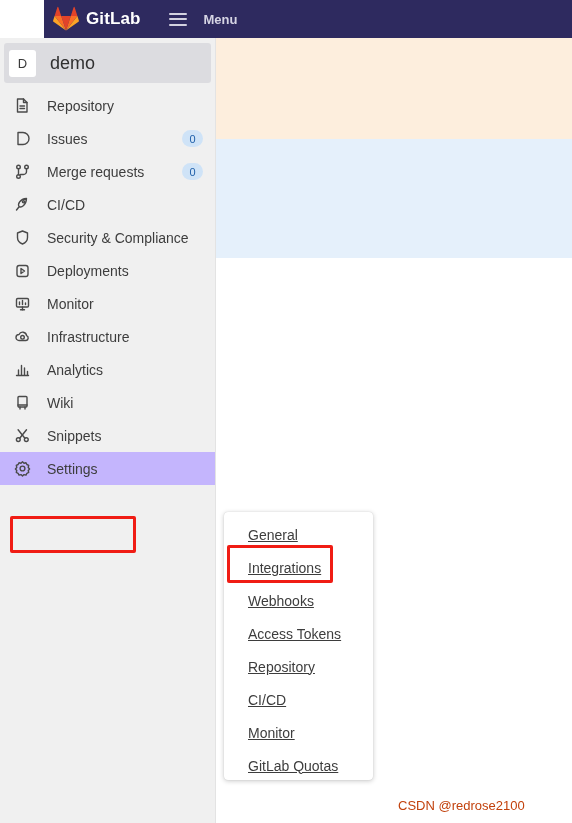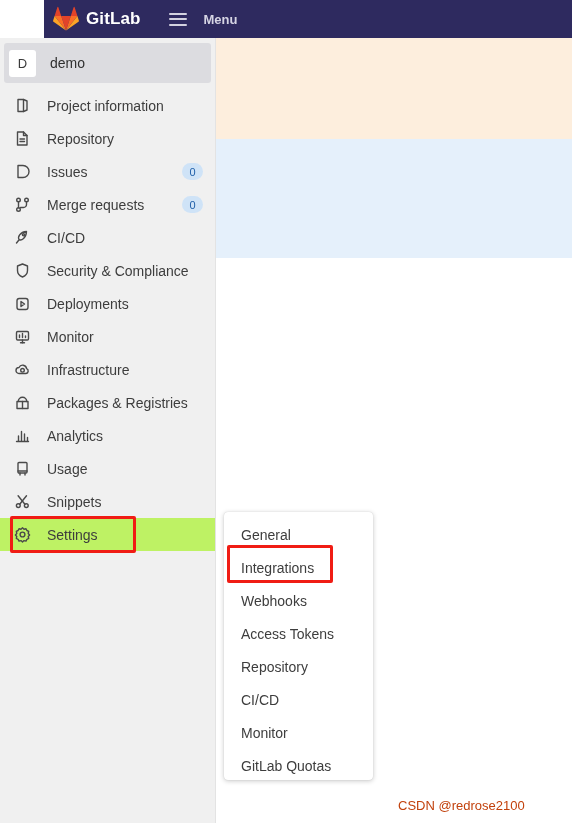--- a/index.html
+++ b/index.html
@@ -122,21 +122,21 @@
     border-radius: 3px;
     display: flex;
     align-items: center;
     justify-content: center;
     font-size: 13px;
     color: #3a3a3a;
     flex: 0 0 auto;
   }
   #project-name {
     margin-left: 14px;
-    font-size: 14px;
+    font-size: 18px;
     color: #303030;
   }
 
   .nav-list { margin: 0; padding: 0; list-style: none; }
   .nav-item {
     display: flex;
     align-items: center;
     height: 33px;
     padding-left: 14px;
     padding-right: 12px;
@@ -166,21 +166,21 @@
     background: #cfe3f7;
     color: #1f5fa9;
     font-size: 11px;
     display: flex;
     align-items: center;
     justify-content: center;
     padding: 0 5px;
     box-sizing: border-box;
   }
   .nav-item.active {
-    background: #bef264;
+    background: #c4b5fd;
   }
 
   
   .annot-box {
     position: absolute;
     border: 3px solid #f01c14;
     border-radius: 2px;
     box-sizing: border-box;
     pointer-events: none;
     z-index: 60;
@@ -209,25 +209,26 @@
     border-radius: 4px;
     box-shadow: 0 1px 5px rgba(0,0,0,0.22), 0 0 1px rgba(0,0,0,0.18);
     z-index: 50;
     padding-top: 6px;
     box-sizing: border-box;
   }
   .submenu-item {
     height: 33px;
     display: flex;
     align-items: center;
-    padding-left: 17px;
+    padding-left: 24px;
     font-size: 14px;
     color: #3d3d3d;
     cursor: pointer;
     white-space: nowrap;
+    text-decoration: underline;
   }
 
   
   #watermark {
     position: absolute;
     left: 398px;
     top: 798px;
     font-size: 13px;
     color: #c2410c;
     z-index: 70;
@@ -267,29 +268,20 @@
 
   <div id="project-row">
     <div id="project-avatar">D</div>
     <div id="project-name">demo</div>
   </div>
 
   <ul class="nav-list" id="nav-list">
       <li class="nav-item">
         <span class="nav-icon">
           <svg viewBox="0 0 17 17" width="17" height="17">
-            <path d="M4 2.5 L9.5 2.5 L9.5 14.5 L4 14.5 Z" stroke="#4a4a4a" stroke-width="1.4" fill="none" stroke-linecap="round" stroke-linejoin="round"></path>
-            <path d="M9.5 2.5 L13 4 L13 13 L9.5 14.5" stroke="#4a4a4a" stroke-width="1.4" fill="none" stroke-linecap="round" stroke-linejoin="round"></path>
-          </svg>
-        </span>
-        <span class="nav-label">Project information</span>
-      </li>
-      <li class="nav-item">
-        <span class="nav-icon">
-          <svg viewBox="0 0 17 17" width="17" height="17">
             <path d="M3.5 2 L9.5 2 L13 5.5 L13 15 L3.5 15 Z" stroke="#4a4a4a" stroke-width="1.4" fill="none" stroke-linecap="round" stroke-linejoin="round"></path>
             <path d="M9.5 2 L9.5 5.5 L13 5.5" stroke="#4a4a4a" stroke-width="1.4" fill="none" stroke-linecap="round" stroke-linejoin="round"></path>
             <path d="M6 9 H10.5 M6 11.5 H10.5" stroke="#4a4a4a" stroke-width="1.4" fill="none" stroke-linecap="round" stroke-linejoin="round"></path>
           </svg>
         </span>
         <span class="nav-label">Repository</span>
       </li>
       <li class="nav-item">
         <span class="nav-icon">
           <svg viewBox="0 0 17 17" width="17" height="17">
@@ -355,45 +347,35 @@
           <svg viewBox="0 0 17 17" width="17" height="17">
             <path d="M5 12.5 a3 3 0 0 1 0-6 a4 4 0 0 1 7.6 1.2 a2.5 2.5 0 0 1-.6 4.8 Z" stroke="#4a4a4a" stroke-width="1.4" fill="none" stroke-linecap="round" stroke-linejoin="round"></path>
             <circle cx="8.5" cy="9.3" r="1.8" stroke="#4a4a4a" stroke-width="1.4" fill="none" stroke-linecap="round" stroke-linejoin="round"></circle>
           </svg>
         </span>
         <span class="nav-label">Infrastructure</span>
       </li>
       <li class="nav-item">
         <span class="nav-icon">
           <svg viewBox="0 0 17 17" width="17" height="17">
-            <path d="M3 7.5 h11 v7 h-11 Z" stroke="#4a4a4a" stroke-width="1.4" fill="none" stroke-linecap="round" stroke-linejoin="round"></path>
-            <path d="M4.3 7.5 a4.2 4.2 0 0 1 8.4 0" stroke="#4a4a4a" stroke-width="1.4" fill="none" stroke-linecap="round" stroke-linejoin="round"></path>
-            <path d="M8.5 7.5 V14.5" stroke="#4a4a4a" stroke-width="1.4" fill="none" stroke-linecap="round" stroke-linejoin="round"></path>
-          </svg>
-        </span>
-        <span class="nav-label">Packages &amp; Registries</span>
-      </li>
-      <li class="nav-item">
-        <span class="nav-icon">
-          <svg viewBox="0 0 17 17" width="17" height="17">
             <path d="M2.5 14.5 H14.5" stroke="#4a4a4a" stroke-width="1.4" fill="none" stroke-linecap="round" stroke-linejoin="round"></path>
             <path d="M4.5 14 V9 M7.5 14 V4.5 M10.5 14 V7 M13.5 14 V10.5" stroke="#4a4a4a" stroke-width="1.4" fill="none" stroke-linecap="round" stroke-linejoin="round"></path>
           </svg>
         </span>
         <span class="nav-label">Analytics</span>
       </li>
       <li class="nav-item">
         <span class="nav-icon">
           <svg viewBox="0 0 17 17" width="17" height="17">
             <rect x="4" y="2.5" width="9" height="10.5" rx="1" stroke="#4a4a4a" stroke-width="1.4" fill="none" stroke-linecap="round" stroke-linejoin="round"></rect>
             <path d="M6 13 V15 M11 13 V15" stroke="#4a4a4a" stroke-width="1.4" fill="none" stroke-linecap="round" stroke-linejoin="round"></path>
             <path d="M4 11 H13" stroke="#4a4a4a" stroke-width="1.4" fill="none" stroke-linecap="round" stroke-linejoin="round"></path>
           </svg>
         </span>
-        <span class="nav-label">Usage</span>
+        <span class="nav-label">Wiki</span>
       </li>
       <li class="nav-item">
         <span class="nav-icon">
           <svg viewBox="0 0 17 17" width="17" height="17">
             <circle cx="4.3" cy="12.6" r="1.9" stroke="#4a4a4a" stroke-width="1.4" fill="none" stroke-linecap="round" stroke-linejoin="round"></circle>
             <circle cx="12.3" cy="12.6" r="1.9" stroke="#4a4a4a" stroke-width="1.4" fill="none" stroke-linecap="round" stroke-linejoin="round"></circle>
             <path d="M5.7 11.3 L12.5 2.8" stroke="#4a4a4a" stroke-width="1.4" fill="none" stroke-linecap="round" stroke-linejoin="round"></path>
             <path d="M10.9 11.3 L4.1 2.8" stroke="#4a4a4a" stroke-width="1.4" fill="none" stroke-linecap="round" stroke-linejoin="round"></path>
           </svg>
         </span>

